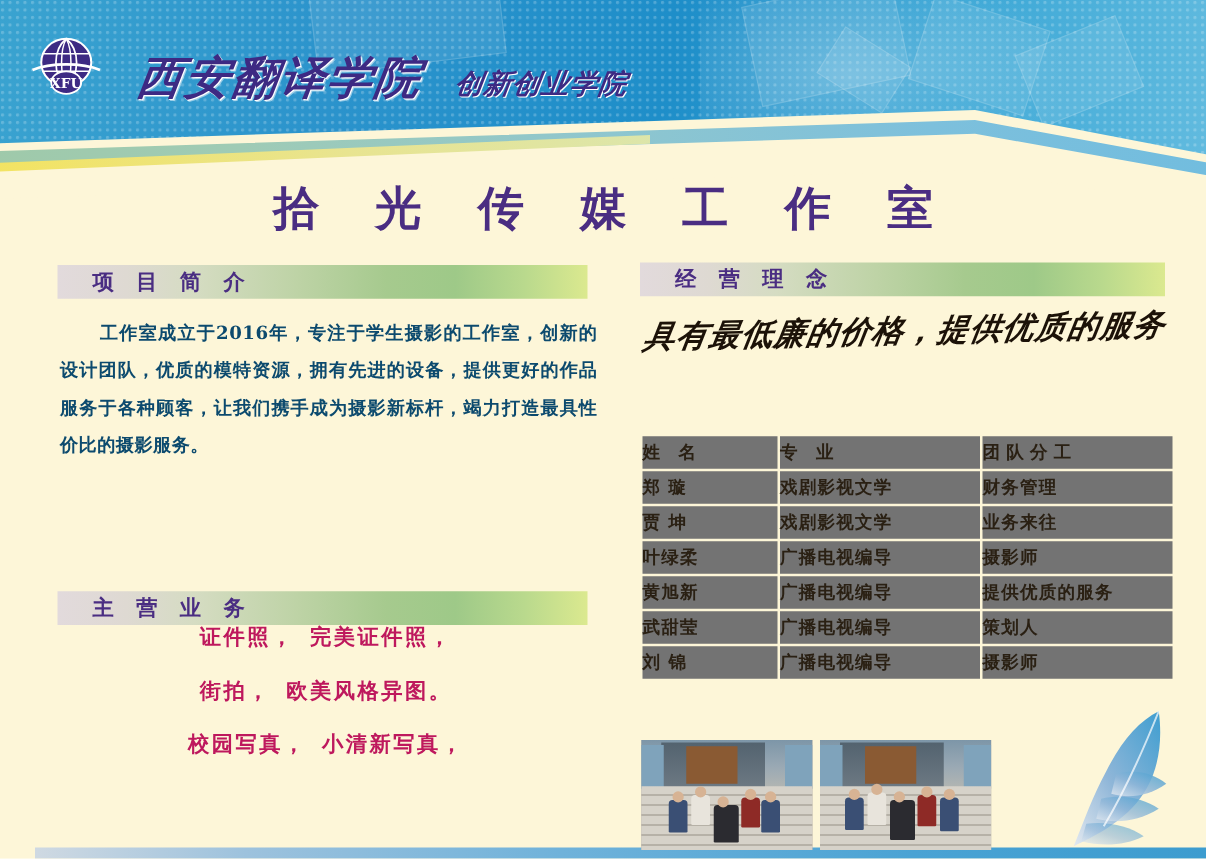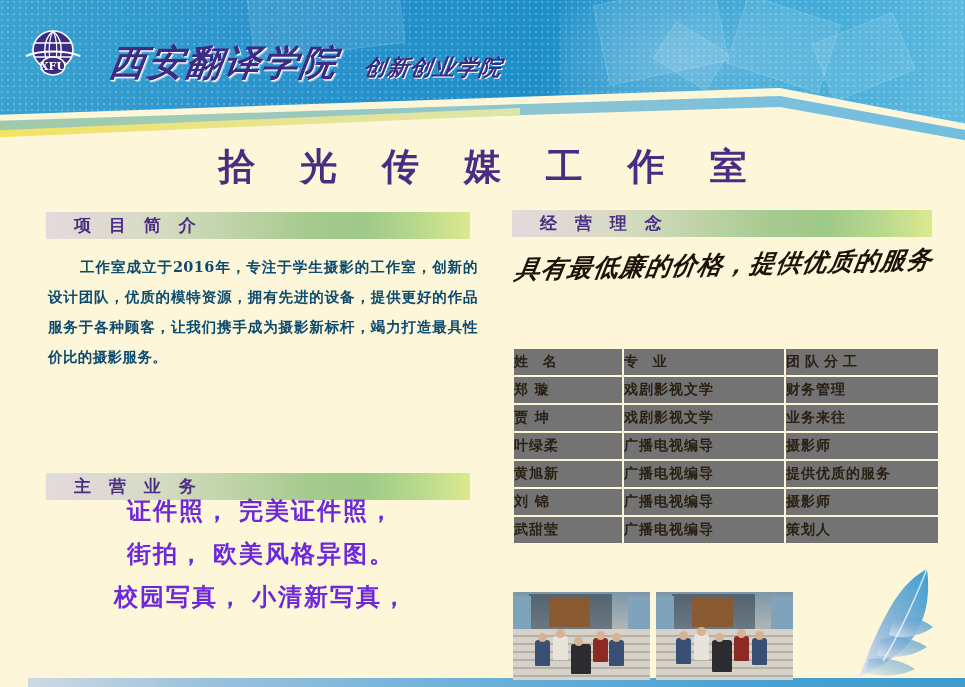--- a/index.html
+++ b/index.html
@@ -180,25 +180,25 @@
   }
 
   
   .services {
     position: absolute;
     left: 46px; top: 490px;
     width: 430px;
     text-align: center;
   }
   .service-line {
-    font-family: Liberation Serif, serif;
-    font-weight: bold;
-    font-size: 24px;
+    font-family: Liberation Mono, monospace;
+    font-weight: bold;
+    font-size: 17px;
     letter-spacing: 2px;
-    color: #6d28d9;
+    color: #be185d;
     line-height: 43px;
     white-space: nowrap;
   }
 
   
   .idea-text {
     position: absolute;
     left: 512px; top: 248px;
     width: 424px;
     text-align: center;
@@ -405,28 +405,28 @@
         <td>叶绿柔</td>
         <td>广播电视编导</td>
         <td>摄影师</td>
       </tr>
       <tr>
         <td>黄旭新</td>
         <td>广播电视编导</td>
         <td>提供优质的服务</td>
       </tr>
       <tr>
+        <td>武甜莹</td>
+        <td>广播电视编导</td>
+        <td>策划人</td>
+      </tr>
+      <tr>
         <td>刘 锦</td>
         <td>广播电视编导</td>
         <td>摄影师</td>
-      </tr>
-      <tr>
-        <td>武甜莹</td>
-        <td>广播电视编导</td>
-        <td>策划人</td>
       </tr>
     </tbody>
   </table>
 
   <div class="photos">
     <div class="photo">
       <div class="ph-sky"></div>
       <div class="ph-bld"></div>
       <div class="ph-glassL"></div>
       <div class="ph-glassR"></div>

